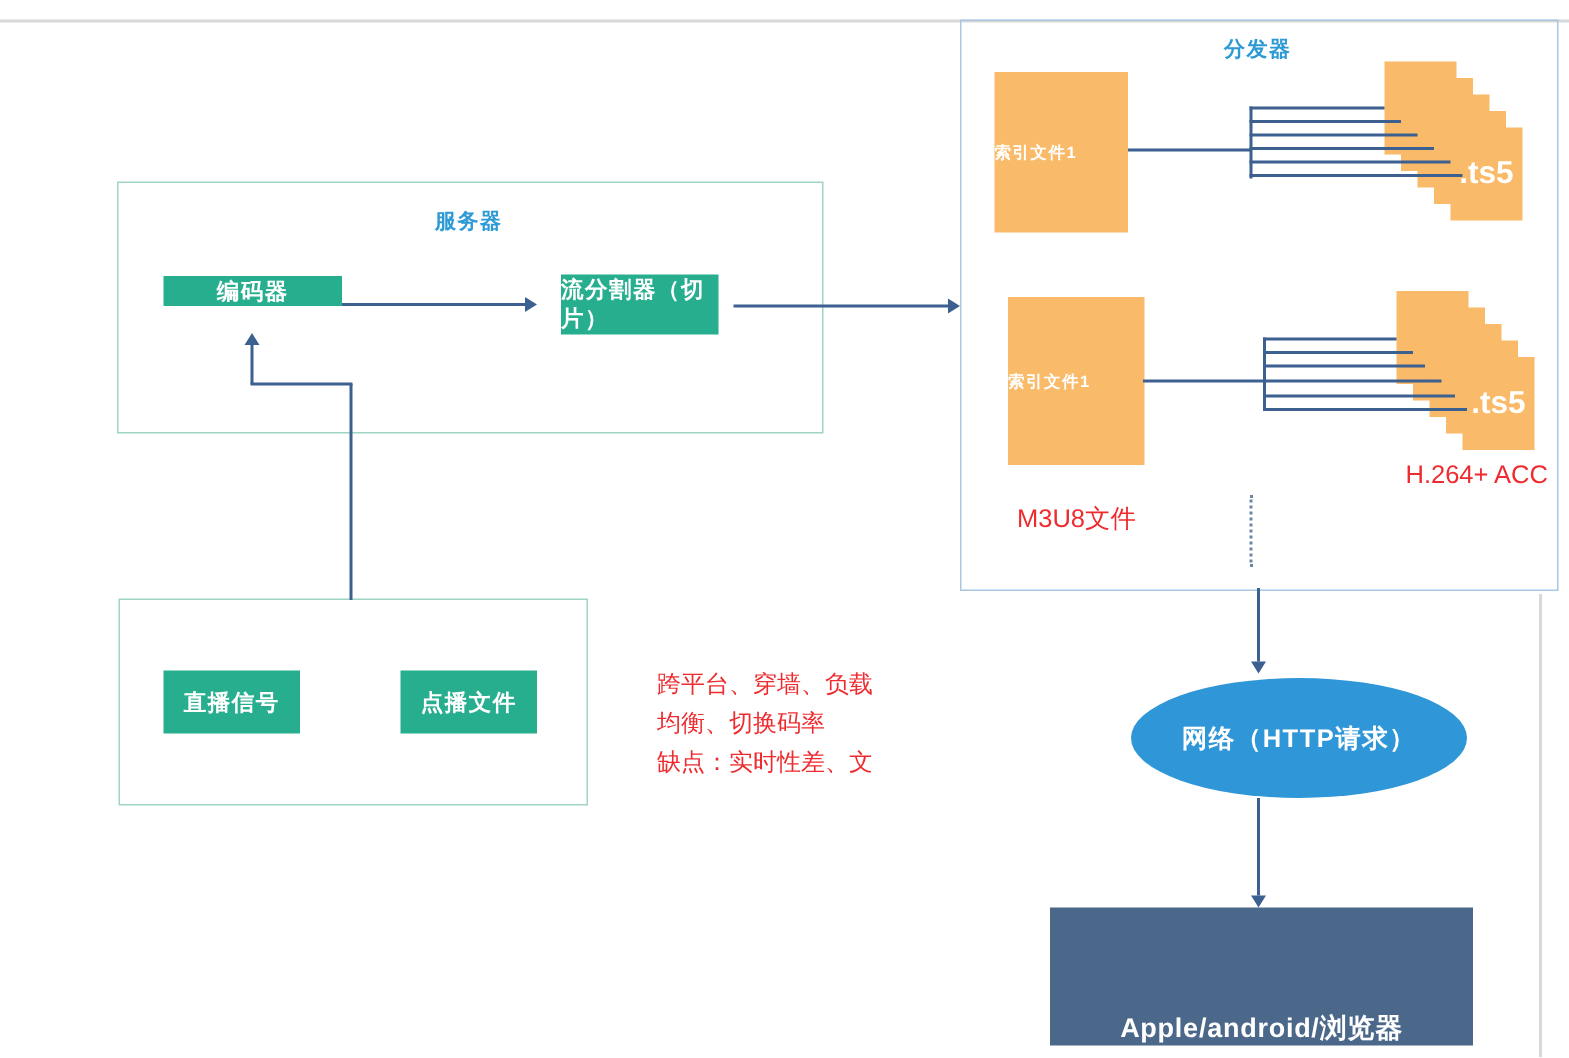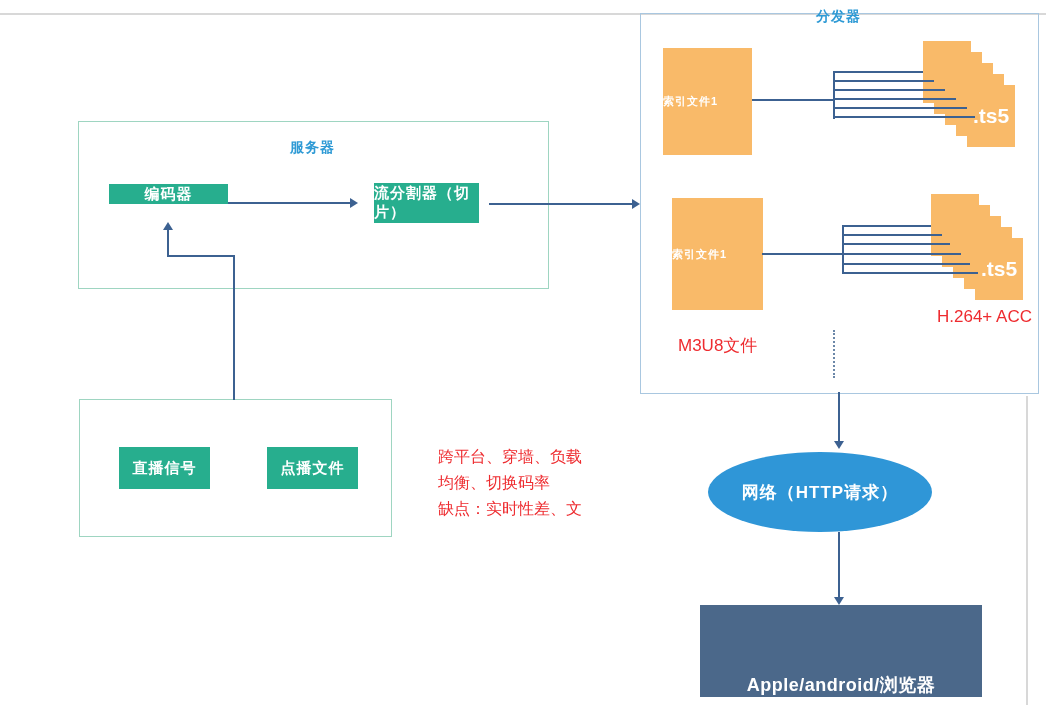--- a/index.html
+++ b/index.html
@@ -69,40 +69,40 @@
     <span>流分割器（切片）</span>
   </div>
 
   <div class="abs hline" style="left:228px;top:202px;width:122px;"></div>
   <div class="abs arr-right" style="left:350px;top:198px;"></div>
 
   <div class="abs hline" style="left:489px;top:203px;width:143px;"></div>
   <div class="abs arr-right" style="left:632px;top:199px;"></div>
 
   <div class="abs teal-frame" style="left:79px;top:399px;width:311px;height:136px;"></div>
-  <div class="abs green-node" style="left:109px;top:447px;width:91px;height:42px;margin-left:10px;">
+  <div class="abs green-node" style="left:109px;top:447px;width:91px;height:42px;">
     <span>直播信号</span>
   </div>
   <div class="abs green-node" style="left:267px;top:447px;width:91px;height:42px;">
     <span>点播文件</span>
   </div>
 
   <div class="abs vline" style="left:233px;top:256px;height:144px;"></div>
   <div class="abs hline" style="left:167px;top:255px;width:68px;"></div>
   <div class="abs vline" style="left:167px;top:230px;height:26px;"></div>
   <div class="abs arr-up" style="left:163px;top:222px;"></div>
 
   <div class="abs red-note" style="left:438px;top:444px;">
     <div>跨平台、穿墙、负载</div>
     <div>均衡、切换码率</div>
     <div>缺点：实时性差、文</div>
   </div>
 
   <div class="abs blue-frame" style="left:640px;top:13px;width:397px;height:379px;"></div>
-  <div class="abs group-title" style="left:640px;top:8px;width:397px;">分发器</div>
+  <div class="abs group-title" style="left:640px;top:24px;width:397px;">分发器</div>
 
   <div class="abs orange-node" style="left:663px;top:48px;width:89px;height:107px;">
     <span>索引文件1</span>
   </div>
   <div class="abs hline" style="left:752px;top:99px;width:82px;"></div>
 
   <div class="abs stack" style="left:923px;top:41px;width:92px;height:106px;">
     <div class="layer" style="left:0;top:0;"></div>
     <div class="layer" style="left:11px;top:11px;"></div>
     <div class="layer" style="left:22px;top:22px;"></div>
@@ -142,21 +142,21 @@
   <div class="abs fan-line" style="left:842px;top:272px;width:136px;"></div>
 
   <div class="abs red-label" style="left:937px;top:307px;">H.264+ ACC</div>
   <div class="abs red-label" style="left:678px;top:334px;">M3U8文件</div>
 
   <div class="abs dotted-sep" style="left:833px;top:330px;height:48px;"></div>
 
   <div class="abs vline" style="left:838px;top:392px;height:49px;"></div>
   <div class="abs arr-down" style="left:834px;top:441px;"></div>
 
-  <div class="abs ellipse" style="left:708px;top:452px;width:224px;height:80px;align-items:center;">
+  <div class="abs ellipse" style="left:754px;top:452px;width:224px;height:80px;align-items:center;">
     <span>网络（HTTP请求）</span>
   </div>
 
   <div class="abs vline" style="left:838px;top:532px;height:65px;"></div>
   <div class="abs arr-down" style="left:834px;top:597px;"></div>
 
   <div class="abs client-node" style="left:700px;top:605px;width:282px;height:92px;">
     <span>Apple/android/浏览器</span>
   </div>
 

